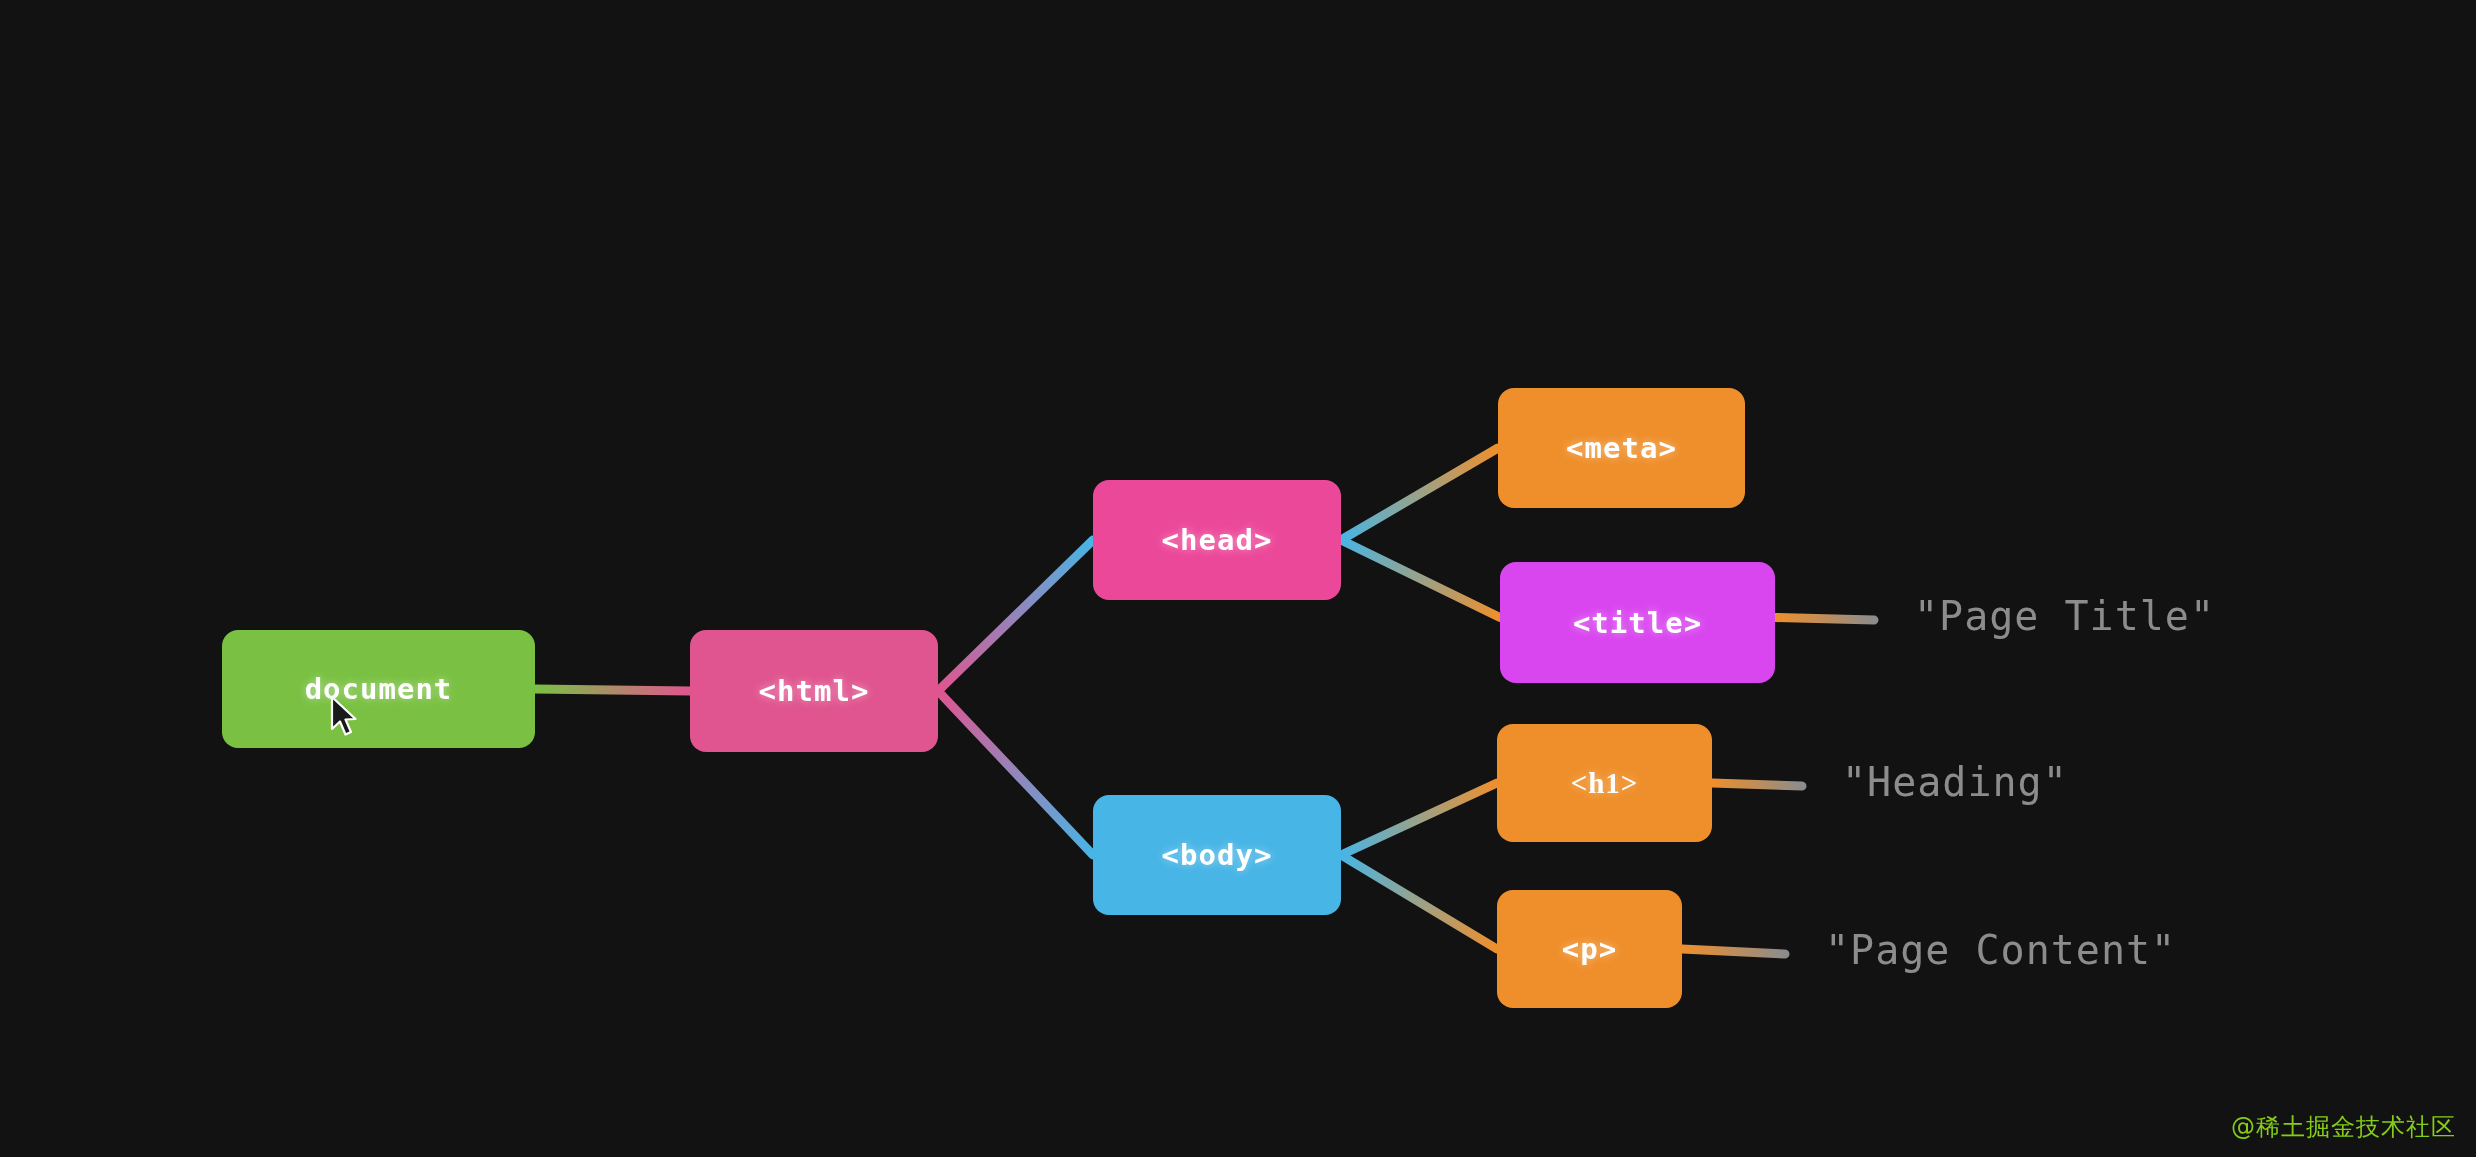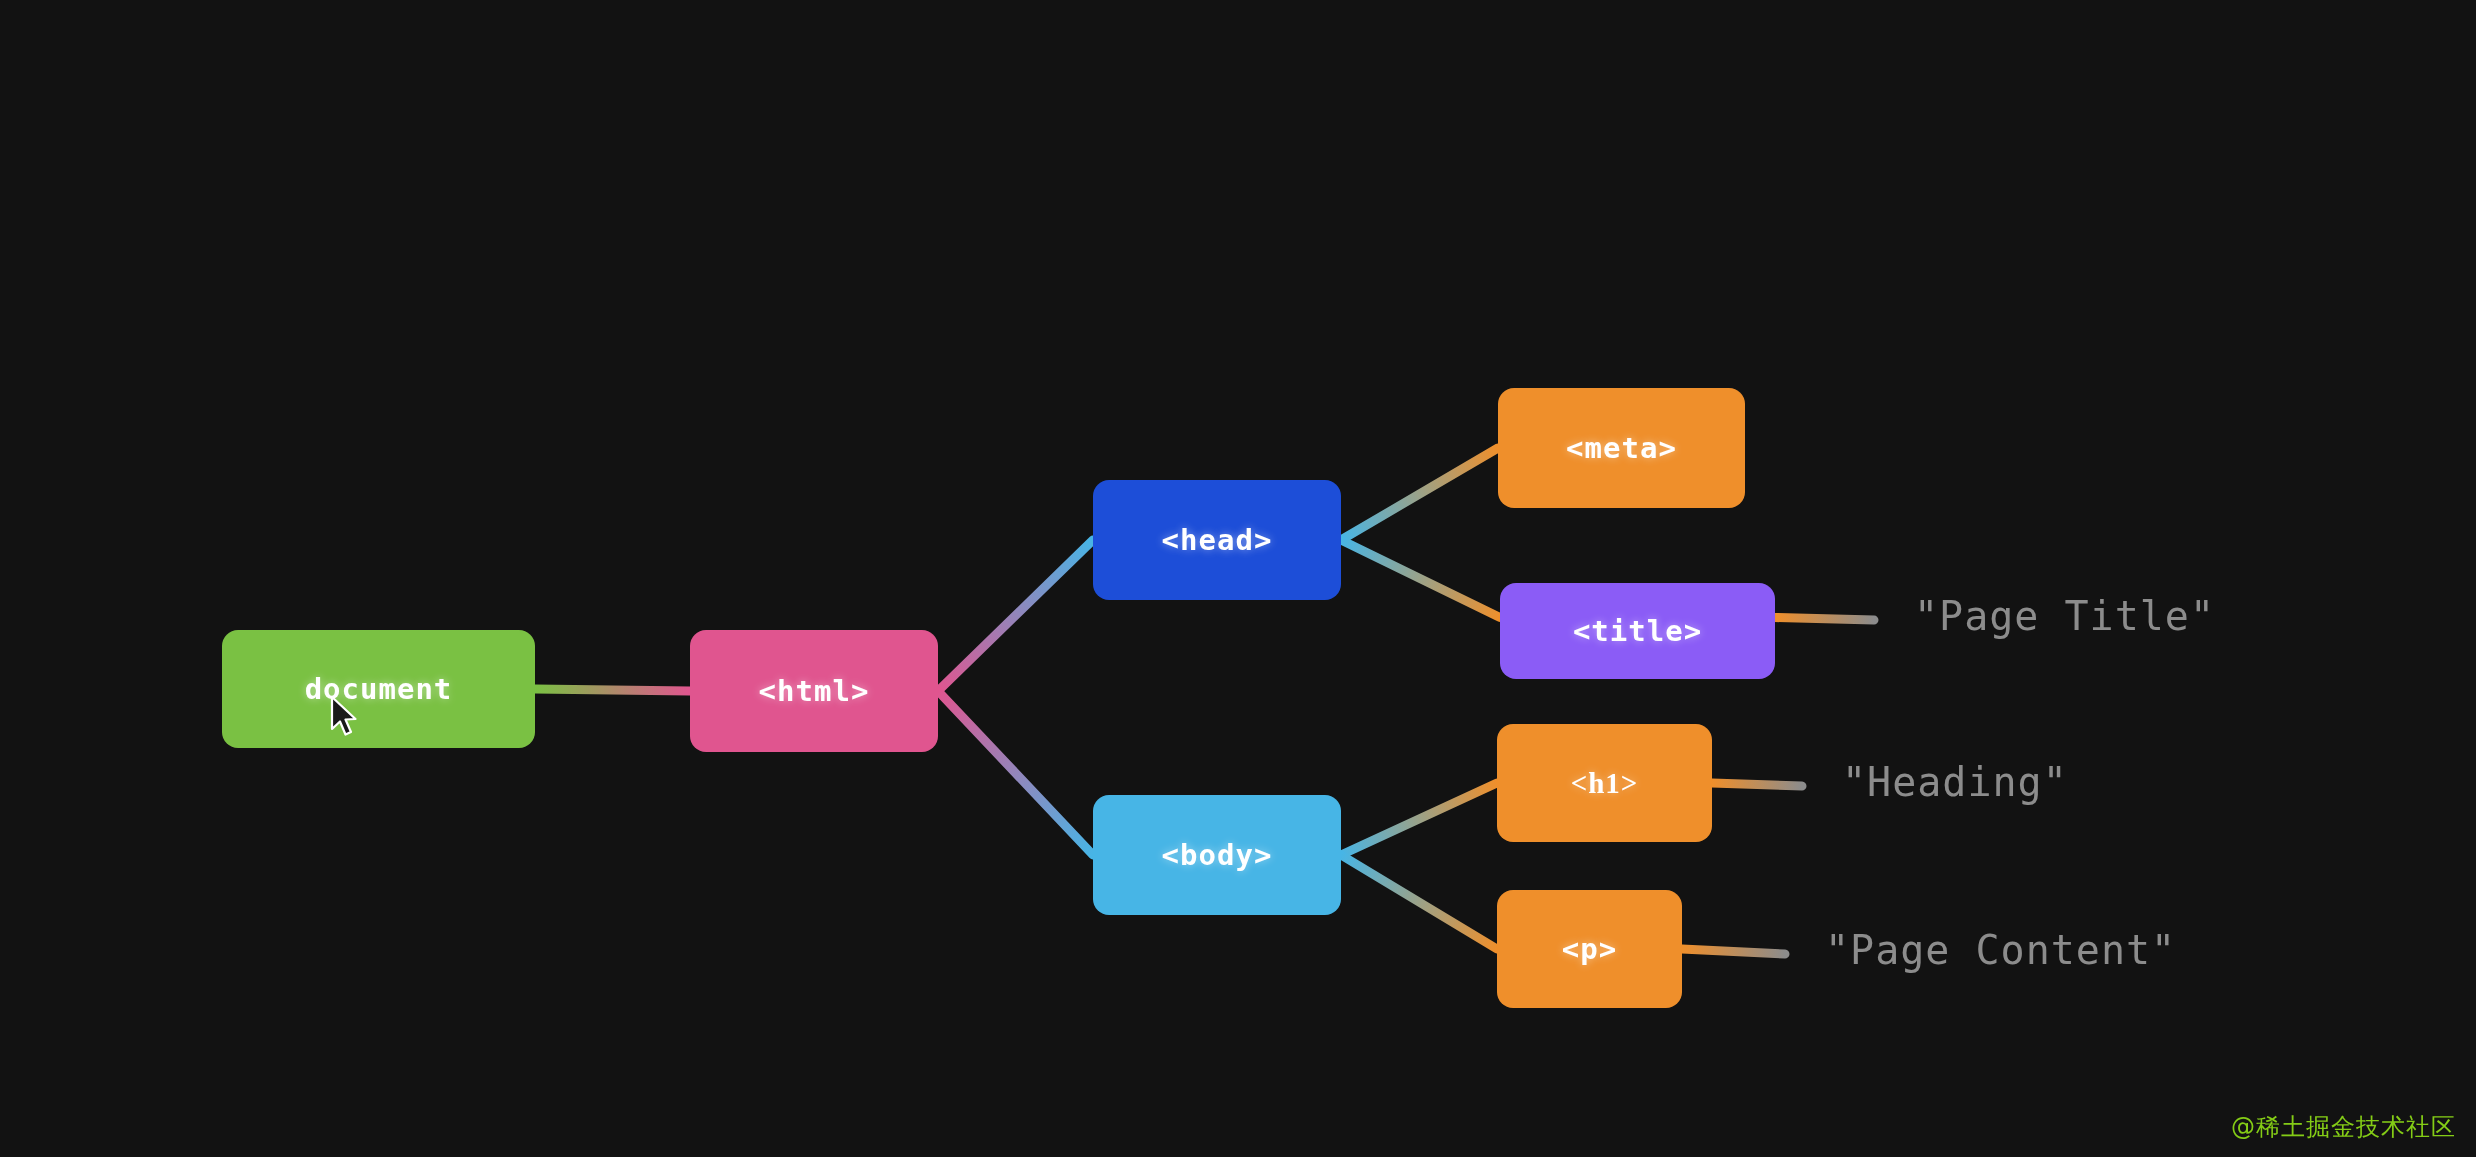--- a/index.html
+++ b/index.html
@@ -155,24 +155,24 @@
         <line x1="1341" y1="855" x2="1497" y2="949" stroke="url(#eg6)" stroke-width="9" stroke-linecap="round"></line>
         <line x1="1775" y1="617.5" x2="1874" y2="620" stroke="url(#eg7)" stroke-width="9" stroke-linecap="round"></line>
         <line x1="1712" y1="783" x2="1802" y2="786" stroke="url(#eg8)" stroke-width="9" stroke-linecap="round"></line>
         <line x1="1682" y1="949" x2="1785" y2="954" stroke="url(#eg9)" stroke-width="9" stroke-linecap="round"></line>
       </g>
   </svg>
 
   <div id="nodes-layer">
       <div class="node green" style="left: 222px; top: 630px; width: 313px; height: 118px; background: rgb(122, 193, 67);">document</div>
       <div class="node pink" style="left: 690px; top: 630px; width: 248px; height: 122px; background: rgb(224, 85, 143);">&lt;html&gt;</div>
-      <div class="node blue" style="left: 1093px; top: 480px; width: 248px; height: 120px; background: #1d4ed8; text-align: right;">&lt;head&gt;</div>
+      <div class="node blue" style="left: 1093px; top: 480px; width: 248px; height: 120px; background: #ec4899; text-align: right;">&lt;head&gt;</div>
       <div class="node blue" style="left: 1093px; top: 795px; width: 248px; height: 120px; background: rgb(71, 181, 230);">&lt;body&gt;</div>
       <div class="node orange" style="left: 1498px; top: 388px; width: 247px; height: 120px; background: rgb(239, 143, 43);">&lt;meta&gt;</div>
-      <div class="node orange" style="left: 1500px; top: 583px; width: 275px; height: 96px; background: #8b5cf6;">&lt;title&gt;</div>
+      <div class="node orange" style="left: 1500px; top: 562px; width: 275px; height: 121px; background: #d946ef;">&lt;title&gt;</div>
       <div class="node orange" style="left: 1497px; top: 724px; width: 215px; height: 118px; background: rgb(239, 143, 43); font-family: Liberation Serif, serif;">&lt;h1&gt;</div>
       <div class="node orange" style="left: 1497px; top: 890px; width: 185px; height: 118px; background: rgb(239, 143, 43);">&lt;p&gt;</div>
     </div>
   <div id="texts-layer">
       <div class="leaf-text" style="left: 1914px; top: 596px; color: rgb(140, 140, 140);">"Page Title"</div>
       <div class="leaf-text" style="left: 1842px; top: 762px; color: rgb(140, 140, 140);">"Heading"</div>
       <div class="leaf-text" style="left: 1825px; top: 930px; color: rgb(140, 140, 140);">"Page Content"</div>
     </div>
 
   <svg id="mouse-cursor" viewBox="0 0 30 42" style="left: 330px; top: 696px;">

